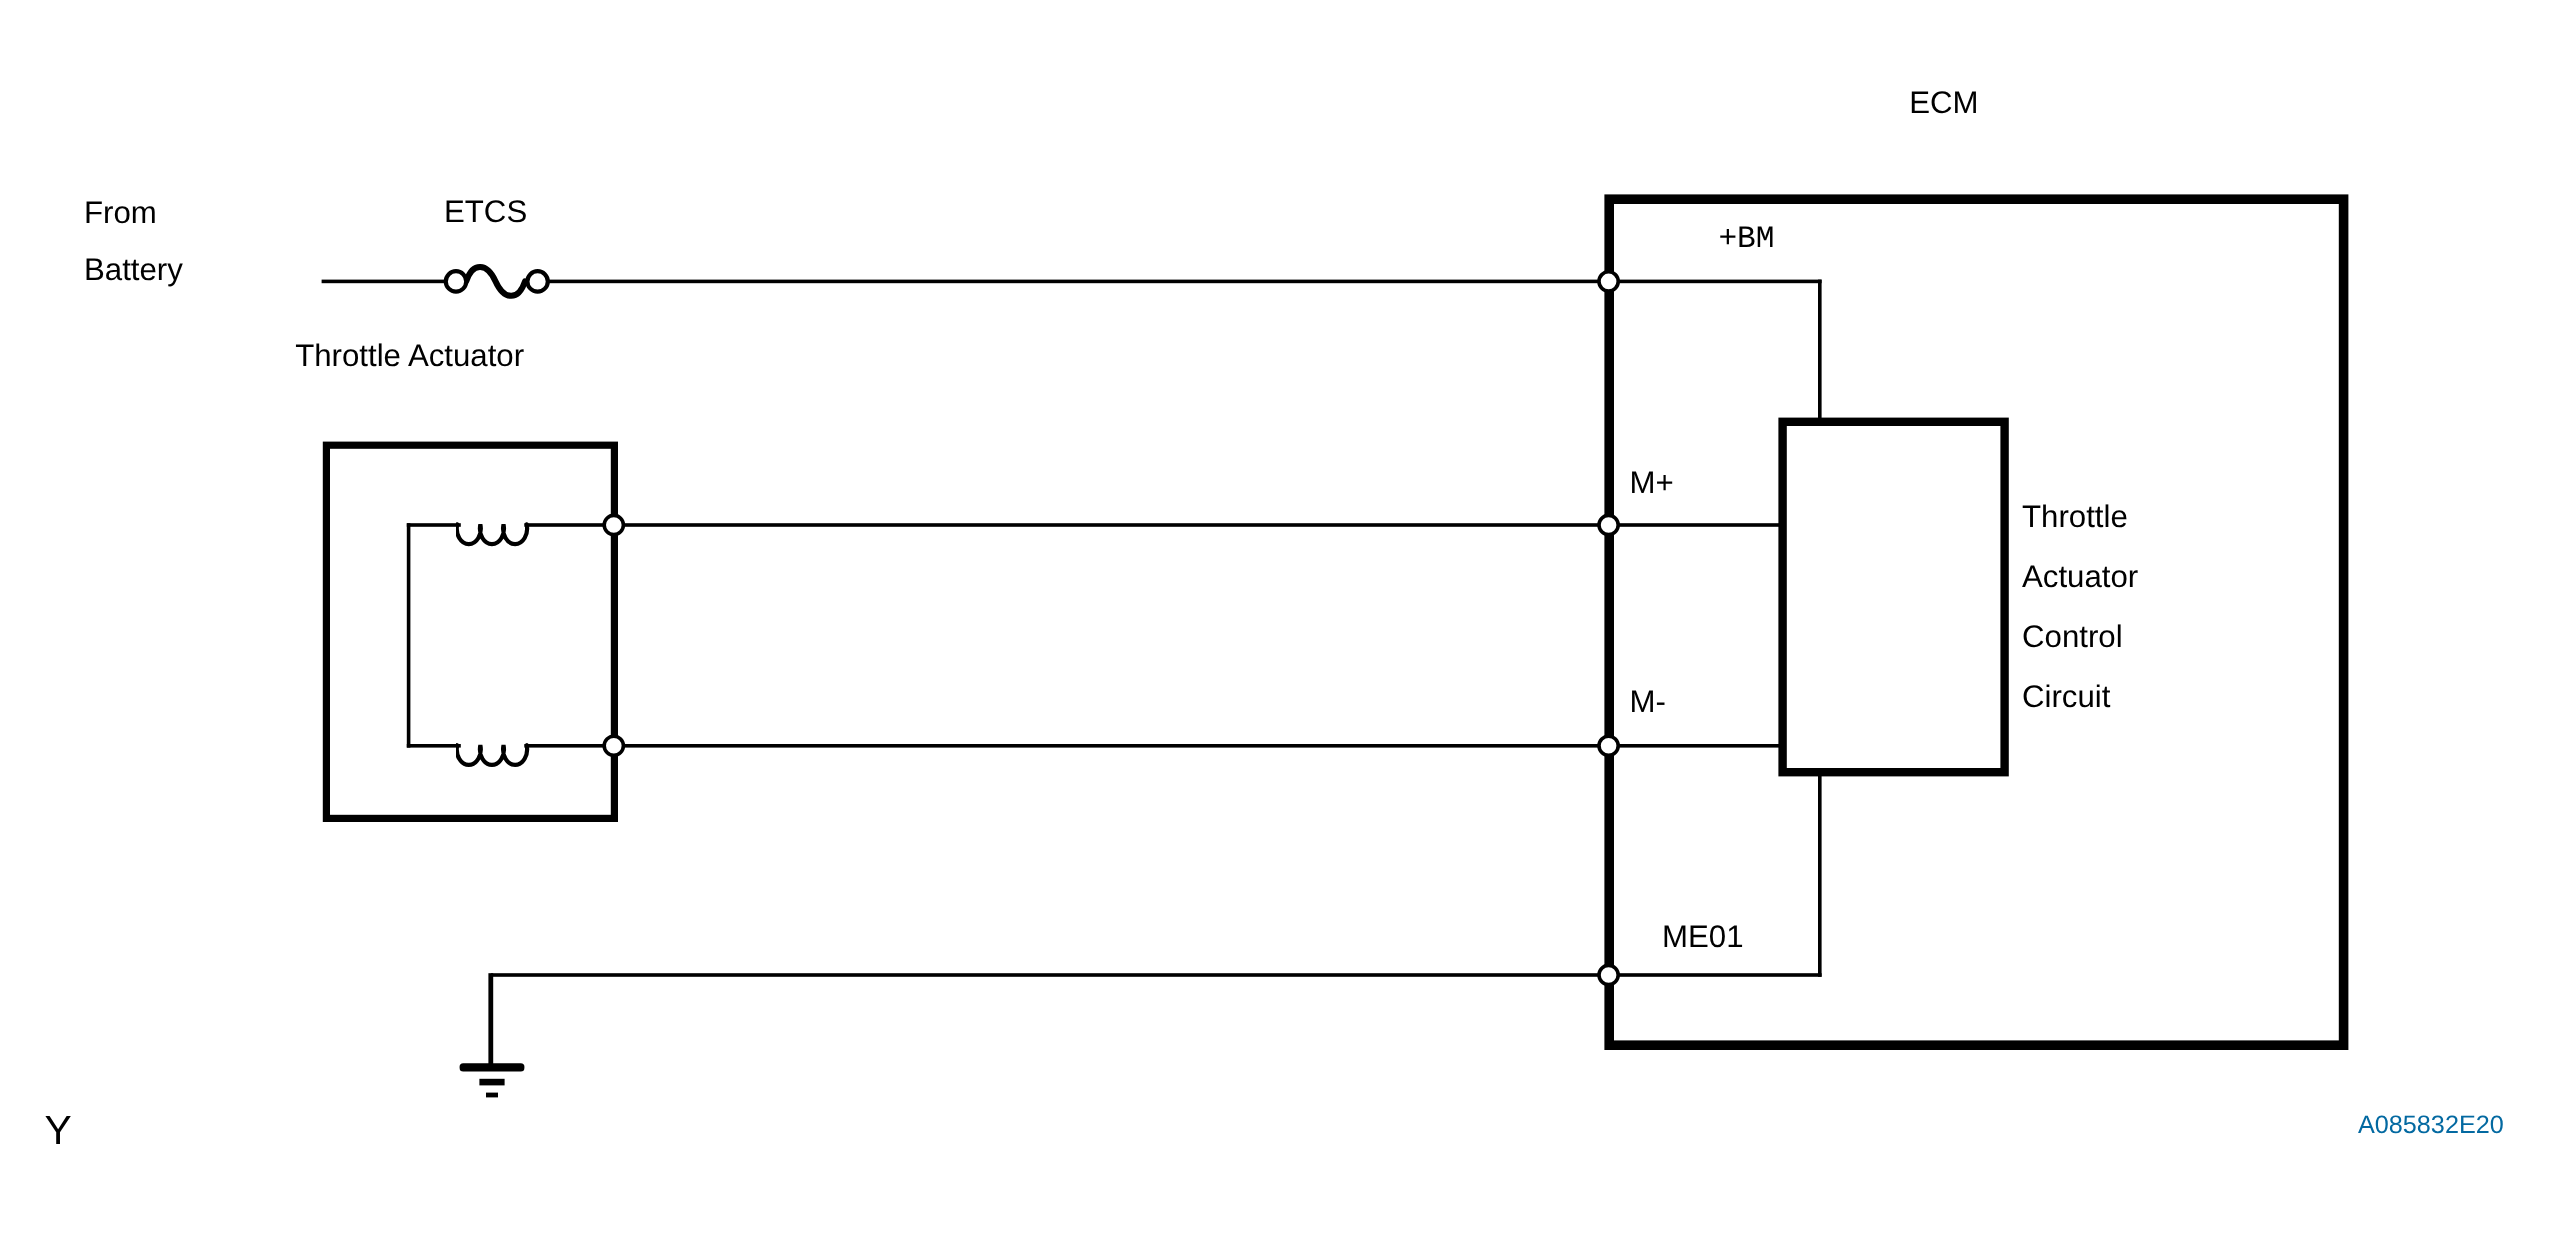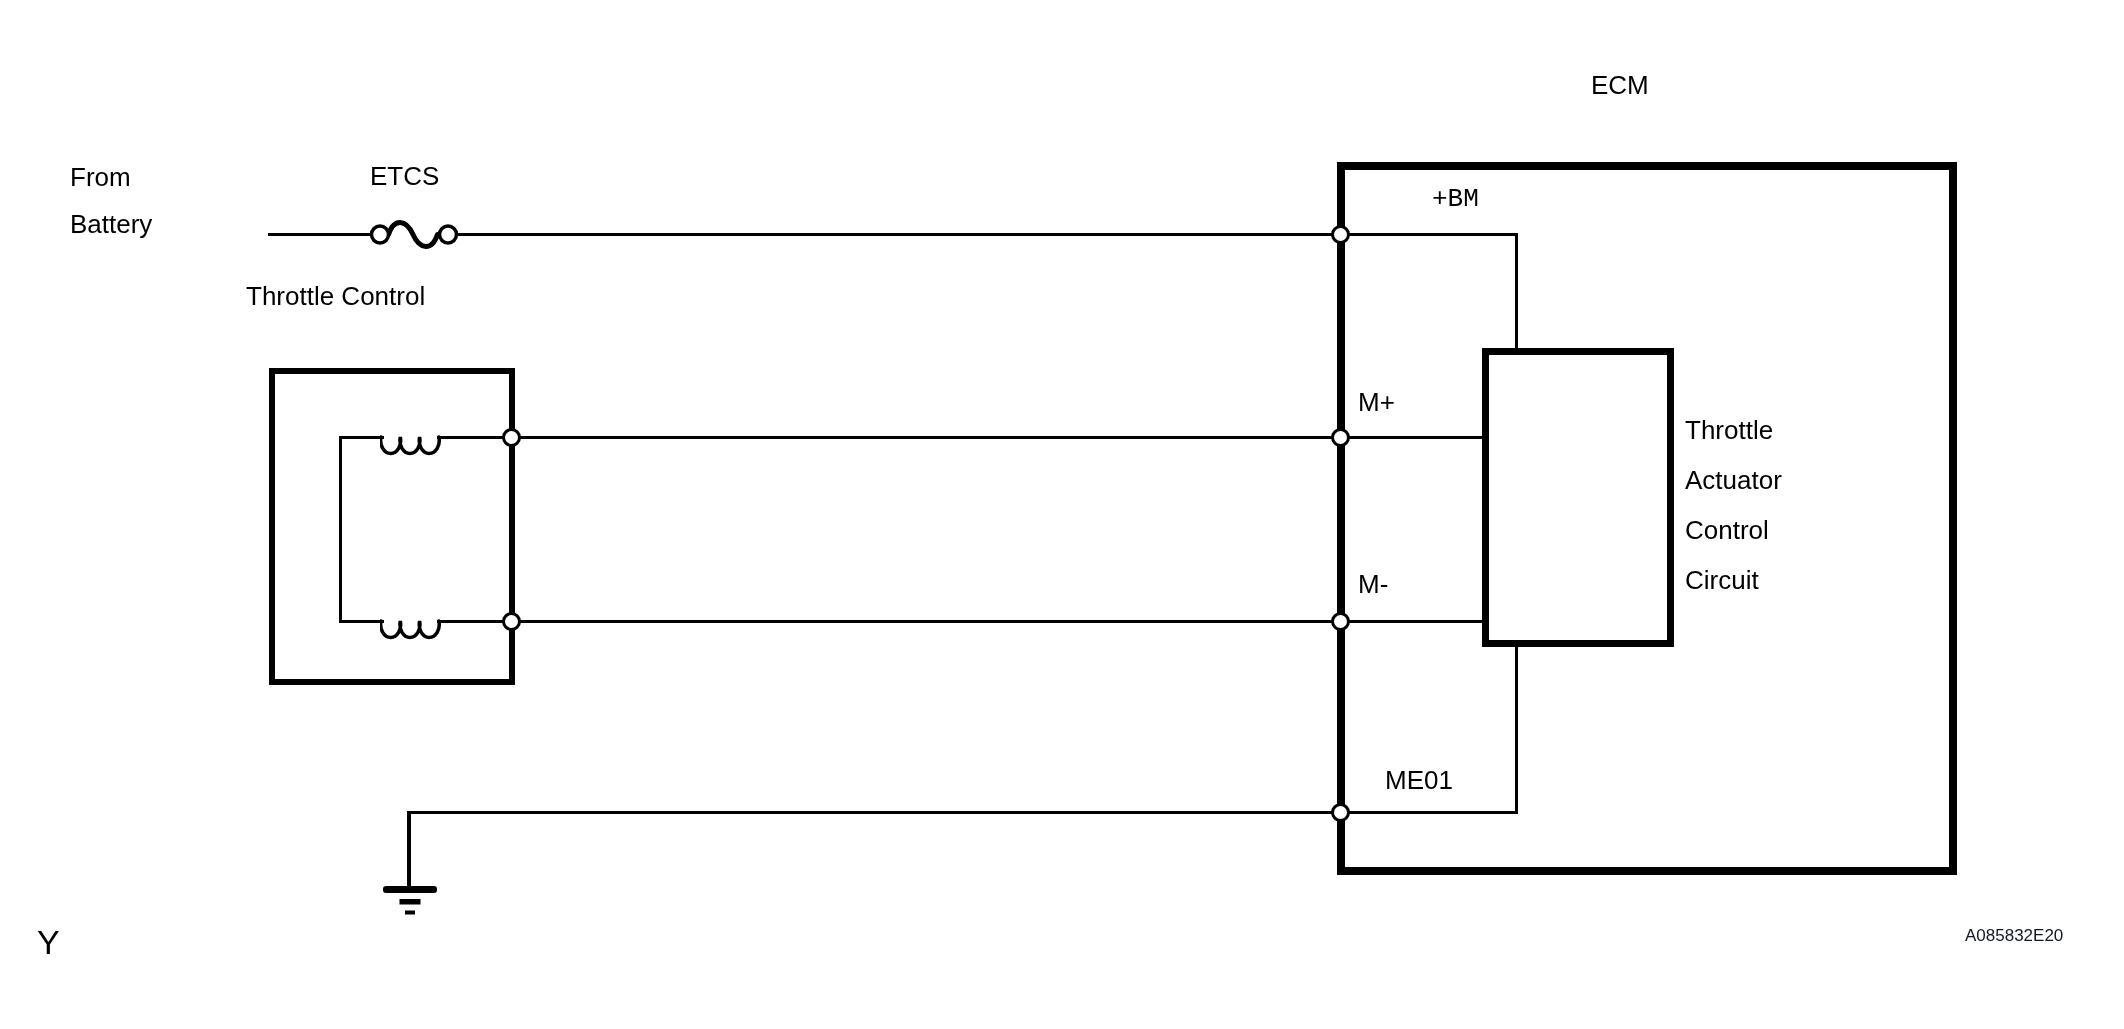--- a/index.html
+++ b/index.html
@@ -23,21 +23,21 @@
   .box{position:absolute;border:6px solid #000;box-sizing:border-box;background:transparent;}
   .term{
     position:absolute;width:19px;height:19px;box-sizing:border-box;
     border:3.5px solid #000;border-radius:50%;background:#fff;
   }
   .icon{position:absolute;}
   #ecm-box{border-width:8px;}
   #tacc-box{border-width:7px;}
   #tacc-text{line-height:50px;}
   #page-marker{font-size:34px;line-height:normal;}
-  #figure-code{font-size:17px;line-height:normal;color:#0f172a;}
+  #figure-code{font-size:21px;line-height:normal;color:#0369a1;}
 </style>
 </head>
 <body>
 
 <div id="canvas">
 
   <div class="wire" style="left:268px;top:233px;width:104px;height:3px;"></div>
   <div class="wire" style="left:456px;top:233px;width:885px;height:3px;"></div>
   <div class="wire" style="left:1341px;top:233px;width:177px;height:3px;"></div>
   <div class="wire" style="left:1515px;top:233px;width:3px;height:119px;"></div>
@@ -91,21 +91,21 @@
   <div class="term" style="left:1331px;top:612px;"></div>
   <div class="term" style="left:1331px;top:803px;"></div>
 
   <div class="lbl" style="left:70px;top:154px;">
     <div>From</div>
     <div>Battery</div>
   </div>
 
   <div class="lbl" style="left:336px;top:153px;margin-left:34px;">ETCS</div>
 
-  <div class="lbl" style="left:246px;top:273px;">Throttle Control</div>
+  <div class="lbl" style="left:246px;top:273px;">Throttle Actuator</div>
 
   <div class="lbl" style="left:1591px;top:62px;">ECM</div>
 
   <div class="lbl" style="left:1432px;top:176px;font-family:Liberation Mono, monospace;">+BM</div>
   <div class="lbl" style="left:1358px;top:379px;">M+</div>
   <div class="lbl" style="left:1358px;top:561px;">M-</div>
   <div class="lbl" style="left:1357px;top:757px;margin-left:28px;">ME01</div>
 
   <div class="lbl" id="tacc-text" style="left:1685px;top:405px;">
     <div>Throttle</div>

